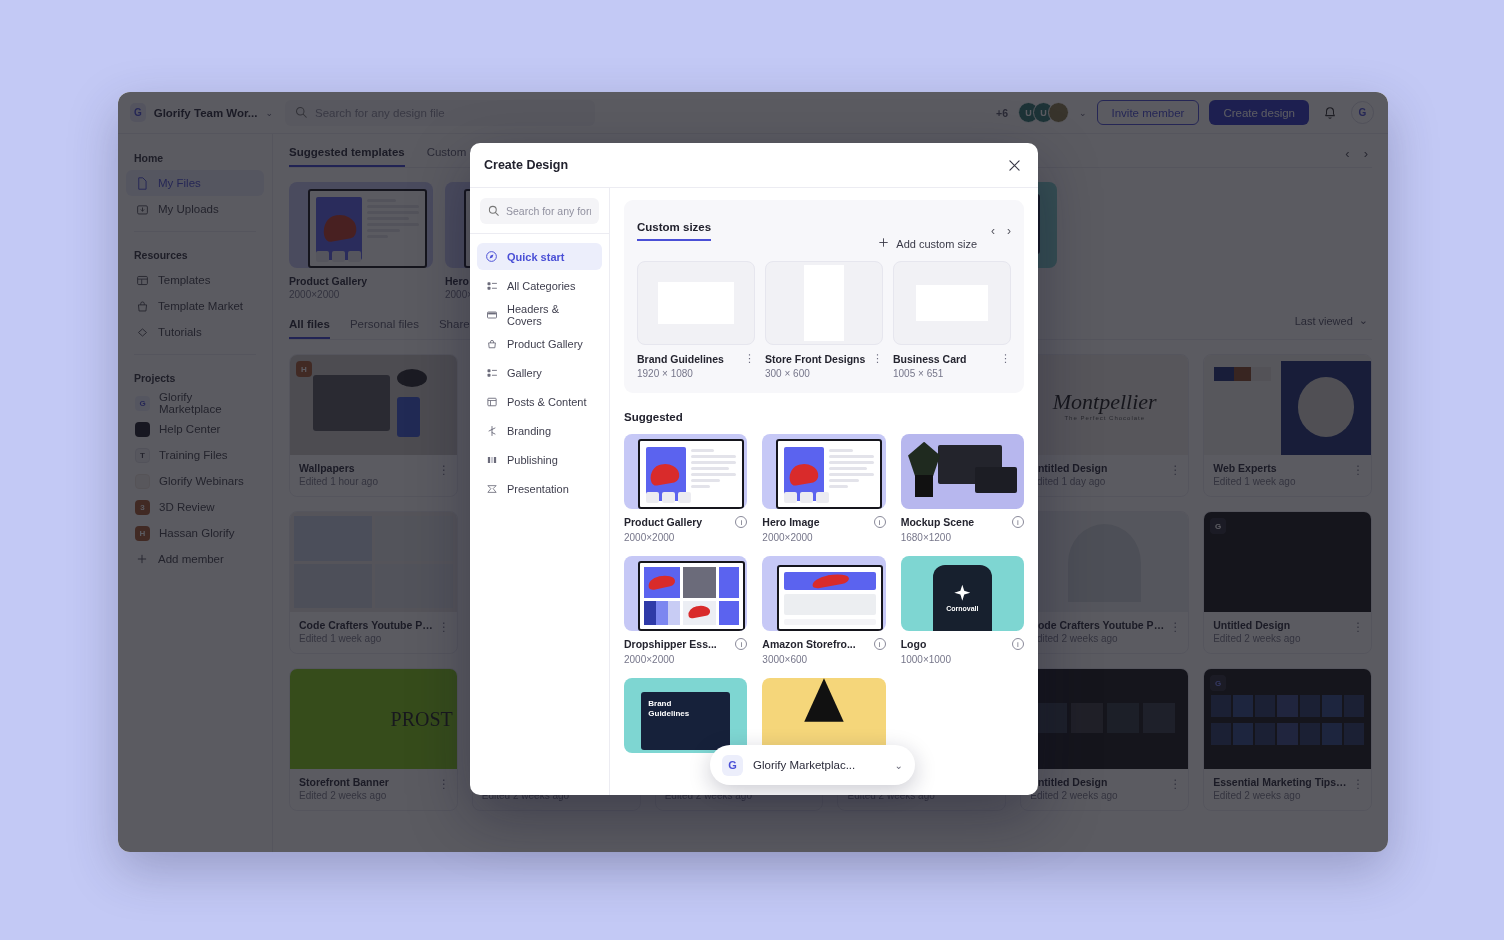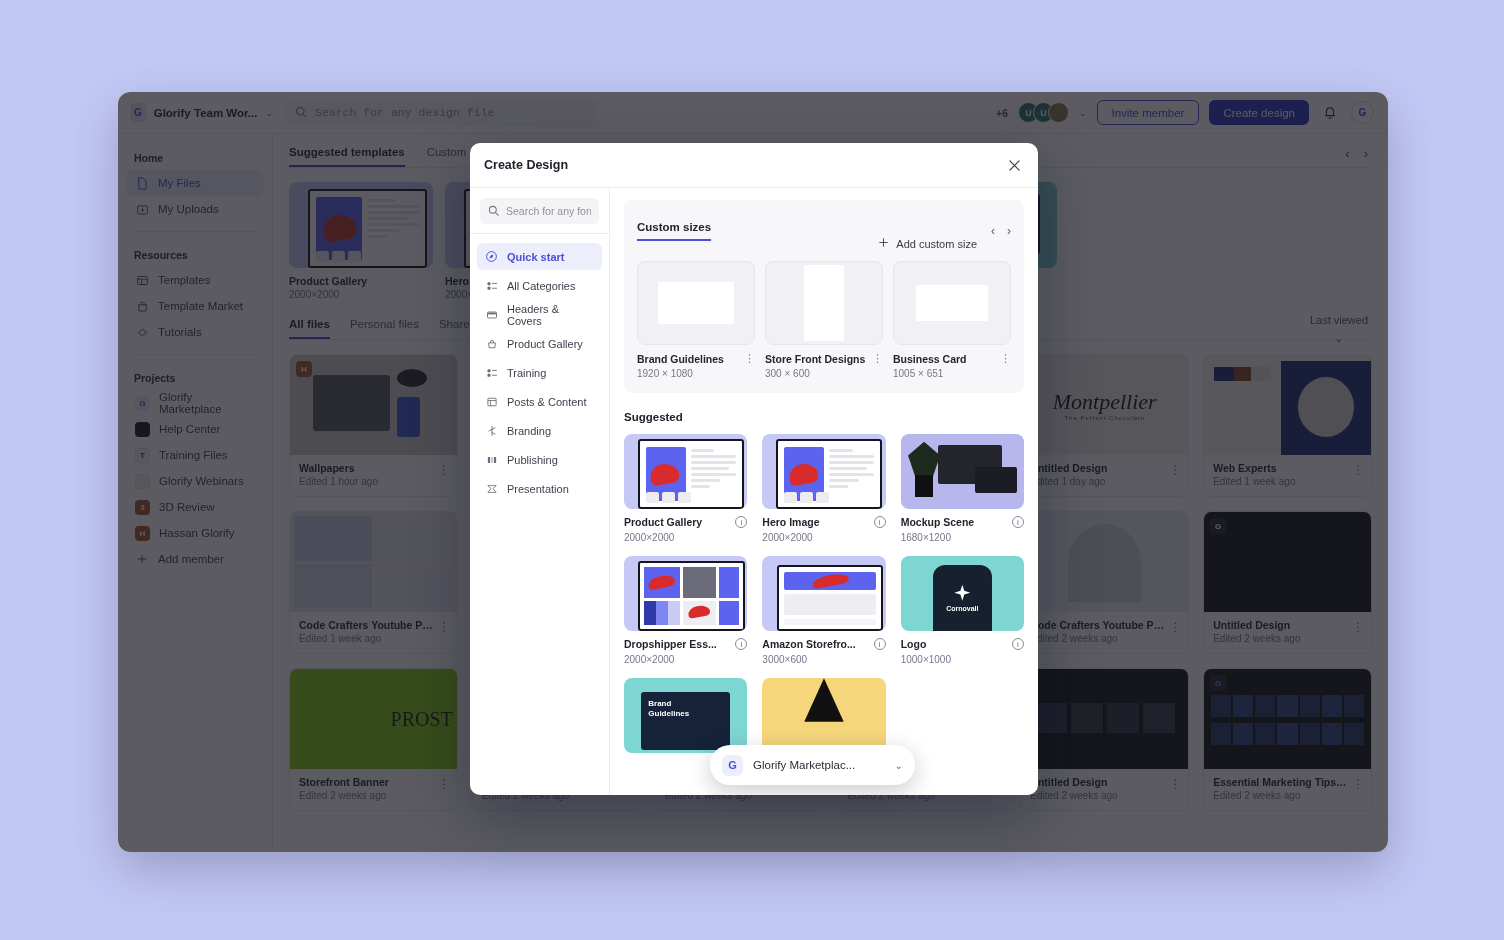--- a/index.html
+++ b/index.html
@@ -29,21 +29,21 @@
     display:flex; align-items:center; border-bottom:1px solid #ececf2; background:#fff; }
   .ws-chip { display:flex; align-items:center; gap:8px; width:155px; padding-left:12px; }
   .ws-logo { width:19px; height:19px; border-radius:5px; background:#e6e8f8;
     color:#4a4fd6; font-size:10px; font-weight:700; display:flex; align-items:center; justify-content:center; }
   .ws-name { font-size:11.5px; color:#2a2a3a; font-weight:600; white-space:nowrap; }
   .caret { font-size:9px; color:#63637a; }
 
   .search-wrap { flex:0 0 auto; width:310px; height:26px; margin-left:12px;
     background:#f4f4f7; border-radius:6px; display:flex; align-items:center; gap:8px; padding:0 10px; }
   .search-wrap input { border:none; background:transparent; outline:none;
-    font-size:11.5px; color:#3a3a4a; font-family:Liberation Mono, monospace; width:100%; }
+    font-size:11.5px; color:#3a3a4a; font-family:Liberation Sans, sans-serif; width:100%; }
   .search-wrap input::placeholder { color:#8d8d9e; }
 
   #topbar-right { margin-left:auto; display:flex; align-items:center; gap:10px; padding-right:14px; }
   .plus-count { font-size:10.5px; color:#5a5a6e; font-weight:600; }
   .avatars { display:flex; }
   .avatars .av { width:21px; height:21px; border-radius:50%; margin-left:-6px;
     border:1.5px solid #fff; font-size:9px; color:#fff; font-weight:700;
     display:flex; align-items:center; justify-content:center; }
   .avatars .av:first-child { margin-left:0; }
   .btn-outline { height:25px; padding:0 14px; border:1px solid #4a4fd6; border-radius:6px;
@@ -76,21 +76,21 @@
   .tab.active { color:#2a2a3a; font-weight:600; border-bottom:2px solid #3d43d4; }
   .row-nav { position:absolute; right:20px; top:12px; display:flex; gap:14px; color:#53535f; font-size:13px; }
 
   .tpl-row { display:flex; gap:12px; margin-top:14px; }
   .tpl-card { width:144px; flex:0 0 144px; }
   .tpl-thumb { width:144px; height:86px; border-radius:8px; overflow:hidden; position:relative; }
   .tpl-name { font-size:10.5px; color:#2a2a3a; font-weight:600; margin-top:7px; white-space:nowrap; overflow:hidden; text-overflow:ellipsis; }
   .tpl-dim { font-size:10px; color:#76768a; margin-top:2px; }
 
   .filters { display:flex; gap:20px; margin-top:18px; border-bottom:1px solid #ececf2; position:relative; }
-  .sortctl { position:absolute; right:4px; top:-4px; font-size:11px; color:#55556a; display:flex; gap:6px; align-items:center;flex-direction:column; }
+  .sortctl { position:absolute; right:4px; top:-4px; font-size:11px; color:#55556a; display:flex; gap:6px; align-items:center; }
 
   .files-grid { display:grid; grid-template-columns:repeat(6,1fr); gap:14px; margin-top:14px; }
   .file-card { border:1px solid #ececf2; border-radius:8px; overflow:hidden; background:#fff; }
   .file-thumb { height:100px; position:relative; overflow:hidden; }
   .file-meta { padding:7px 9px 9px 9px; position:relative; }
   .file-name { font-size:10.5px; font-weight:600; color:#2a2a3a; white-space:nowrap; overflow:hidden; text-overflow:ellipsis; padding-right:14px; }
   .file-sub { font-size:10px; color:#7b7b8c; margin-top:2px; }
   .kebab { position:absolute; right:7px; top:9px; color:#77778a; font-size:12px; line-height:1; letter-spacing:0; }
   .badge-tl { position:absolute; left:6px; top:6px; width:16px; height:16px; border-radius:4px;
     display:flex; align-items:center; justify-content:center; font-size:8px; font-weight:700; color:#fff; }
@@ -654,21 +654,21 @@
           <span>Product Gallery</span>
         </div>
         <div class="mn-item">
           <span class="mn-ico">
             <svg width="12" height="12" viewBox="0 0 16 16" fill="none">
                 <rect x="2" y="3" width="4" height="4" rx="1" fill="#6b6b7a"></rect>
                 <rect x="2" y="9" width="4" height="4" rx="1" fill="#6b6b7a"></rect>
                 <path d="M8.5 4.5h5.5M8.5 11h5.5" stroke="#6b6b7a" stroke-width="1.2" stroke-linecap="round"></path>
               </svg>
           </span>
-          <span>Training</span>
+          <span>Gallery</span>
         </div>
         <div class="mn-item">
           <span class="mn-ico">
             <svg width="12" height="12" viewBox="0 0 16 16" fill="none">
                 <rect x="2.5" y="3" width="11" height="10" rx="1" stroke="#6b6b7a" stroke-width="1.2"></rect>
                 <path d="M2.5 6h11M6 6v7" stroke="#6b6b7a" stroke-width="1.1"></path>
               </svg>
           </span>
           <span>Posts &amp; Content</span>
         </div>

